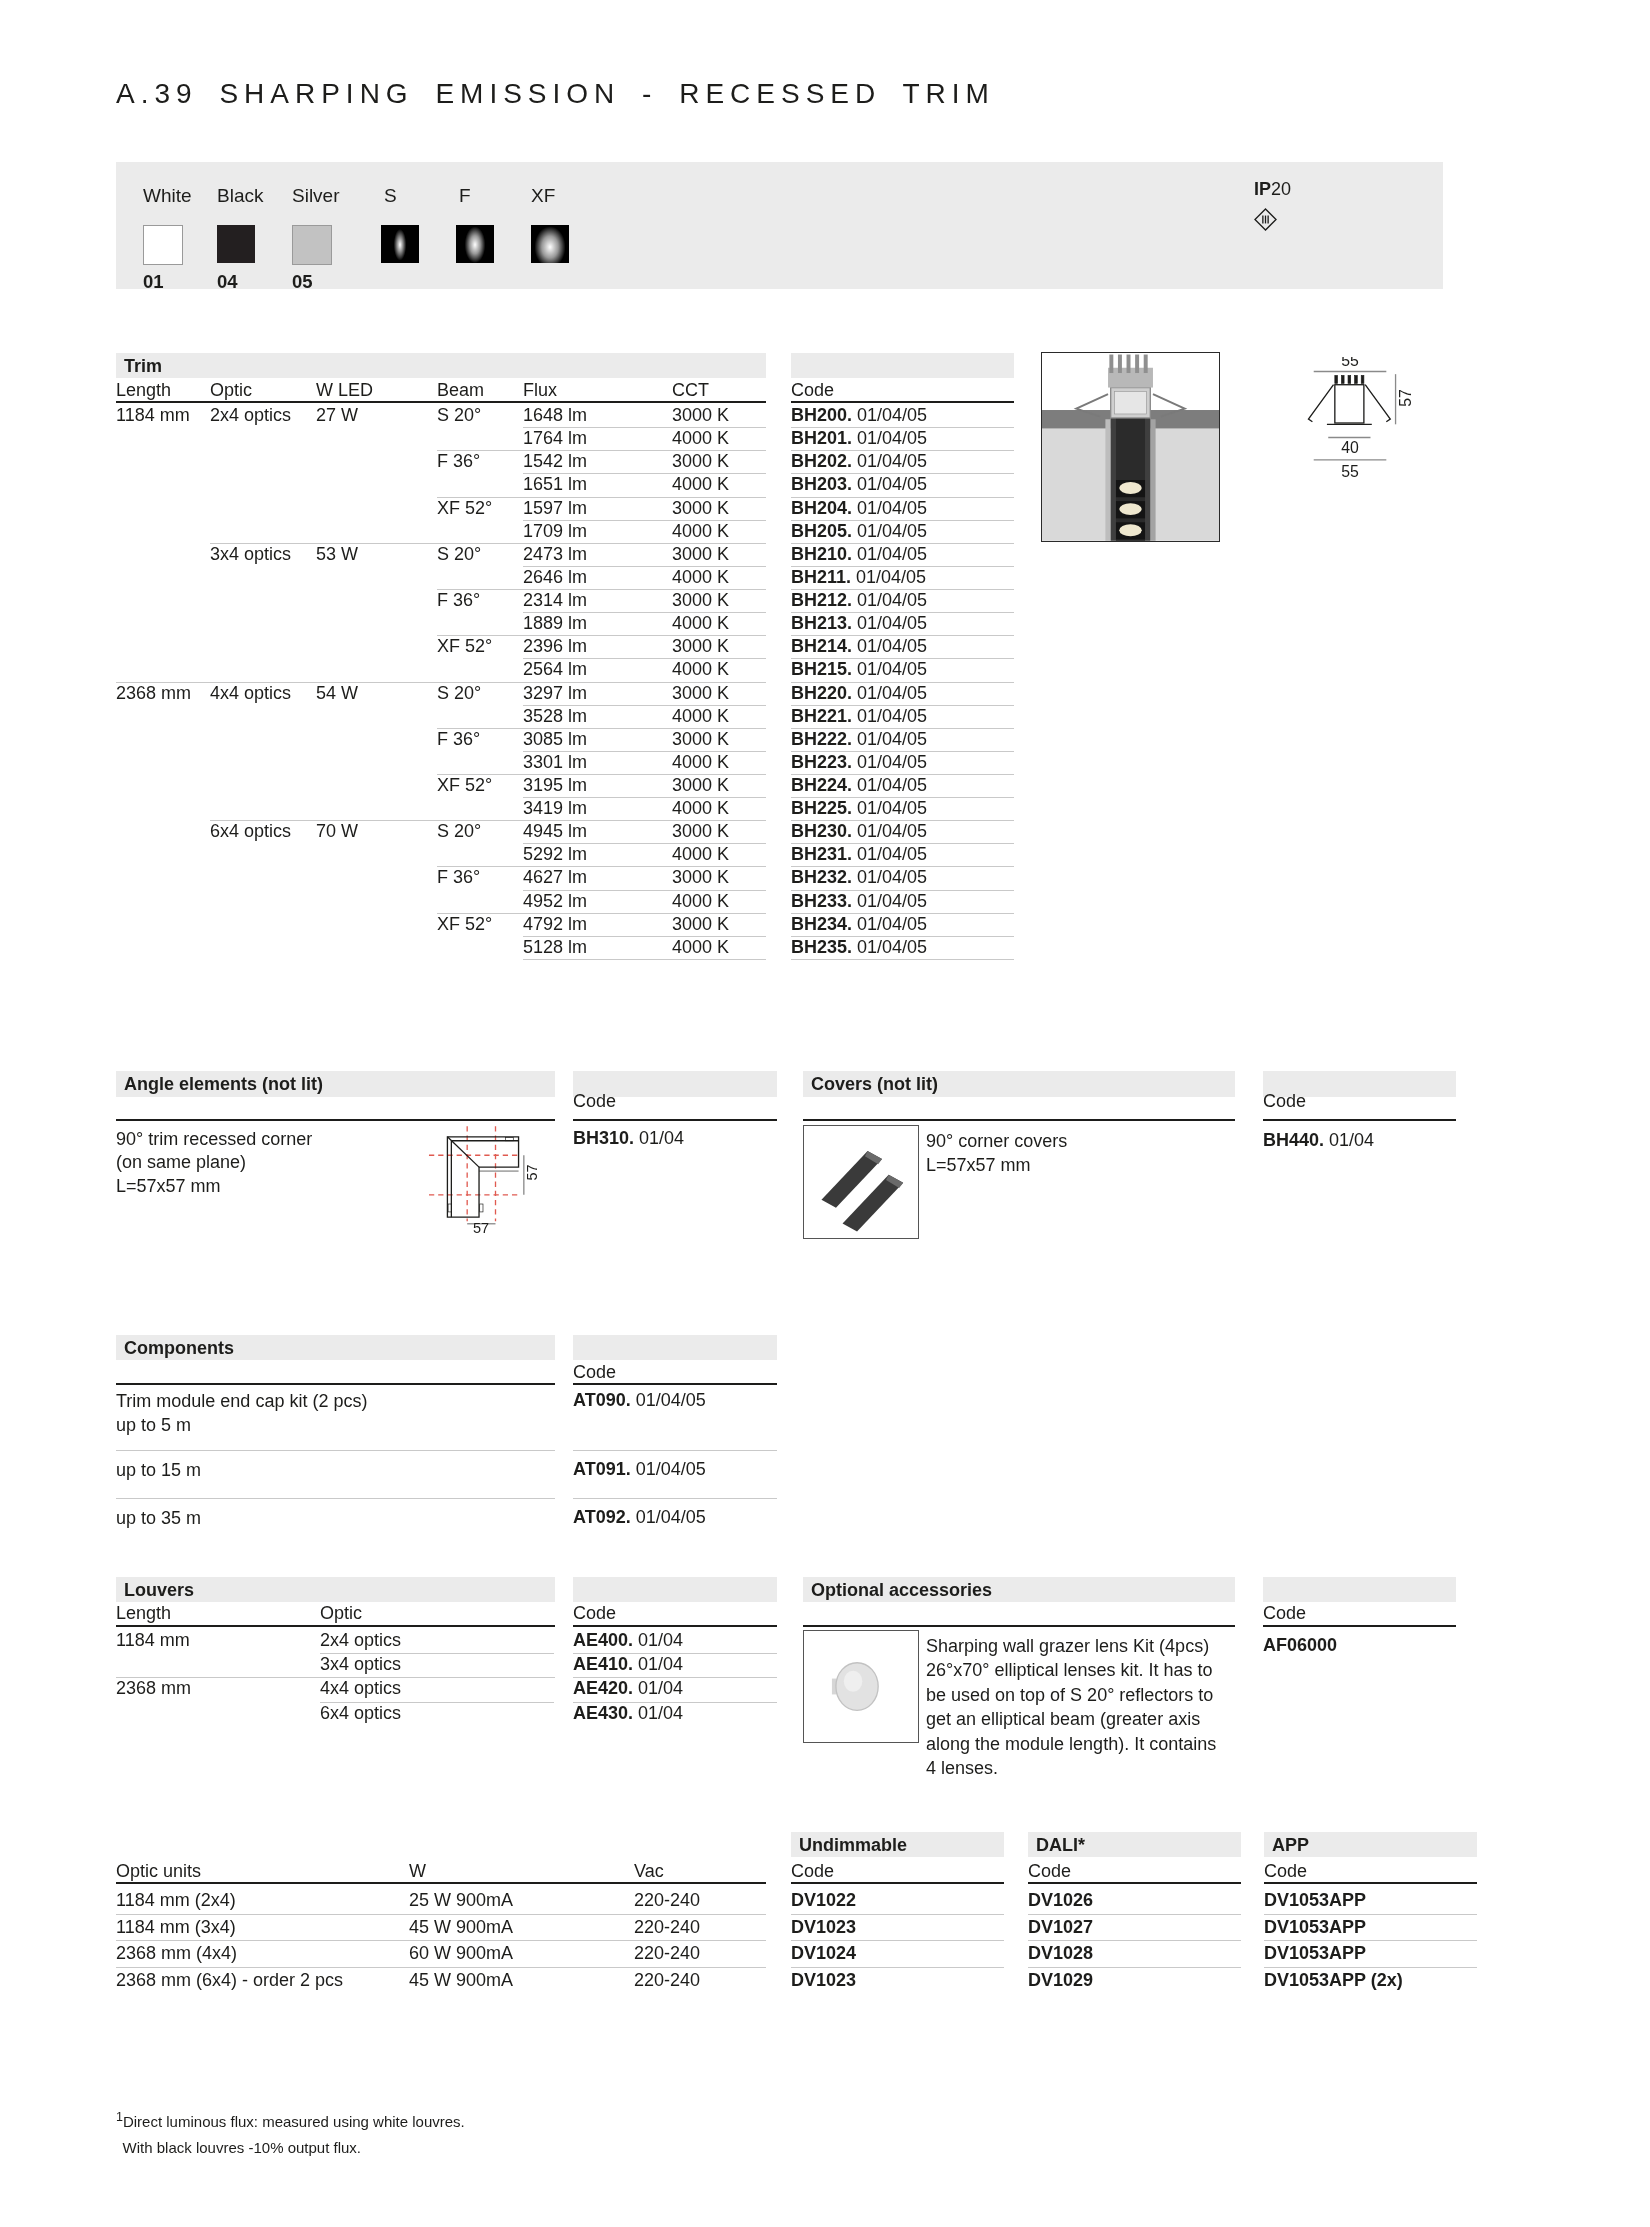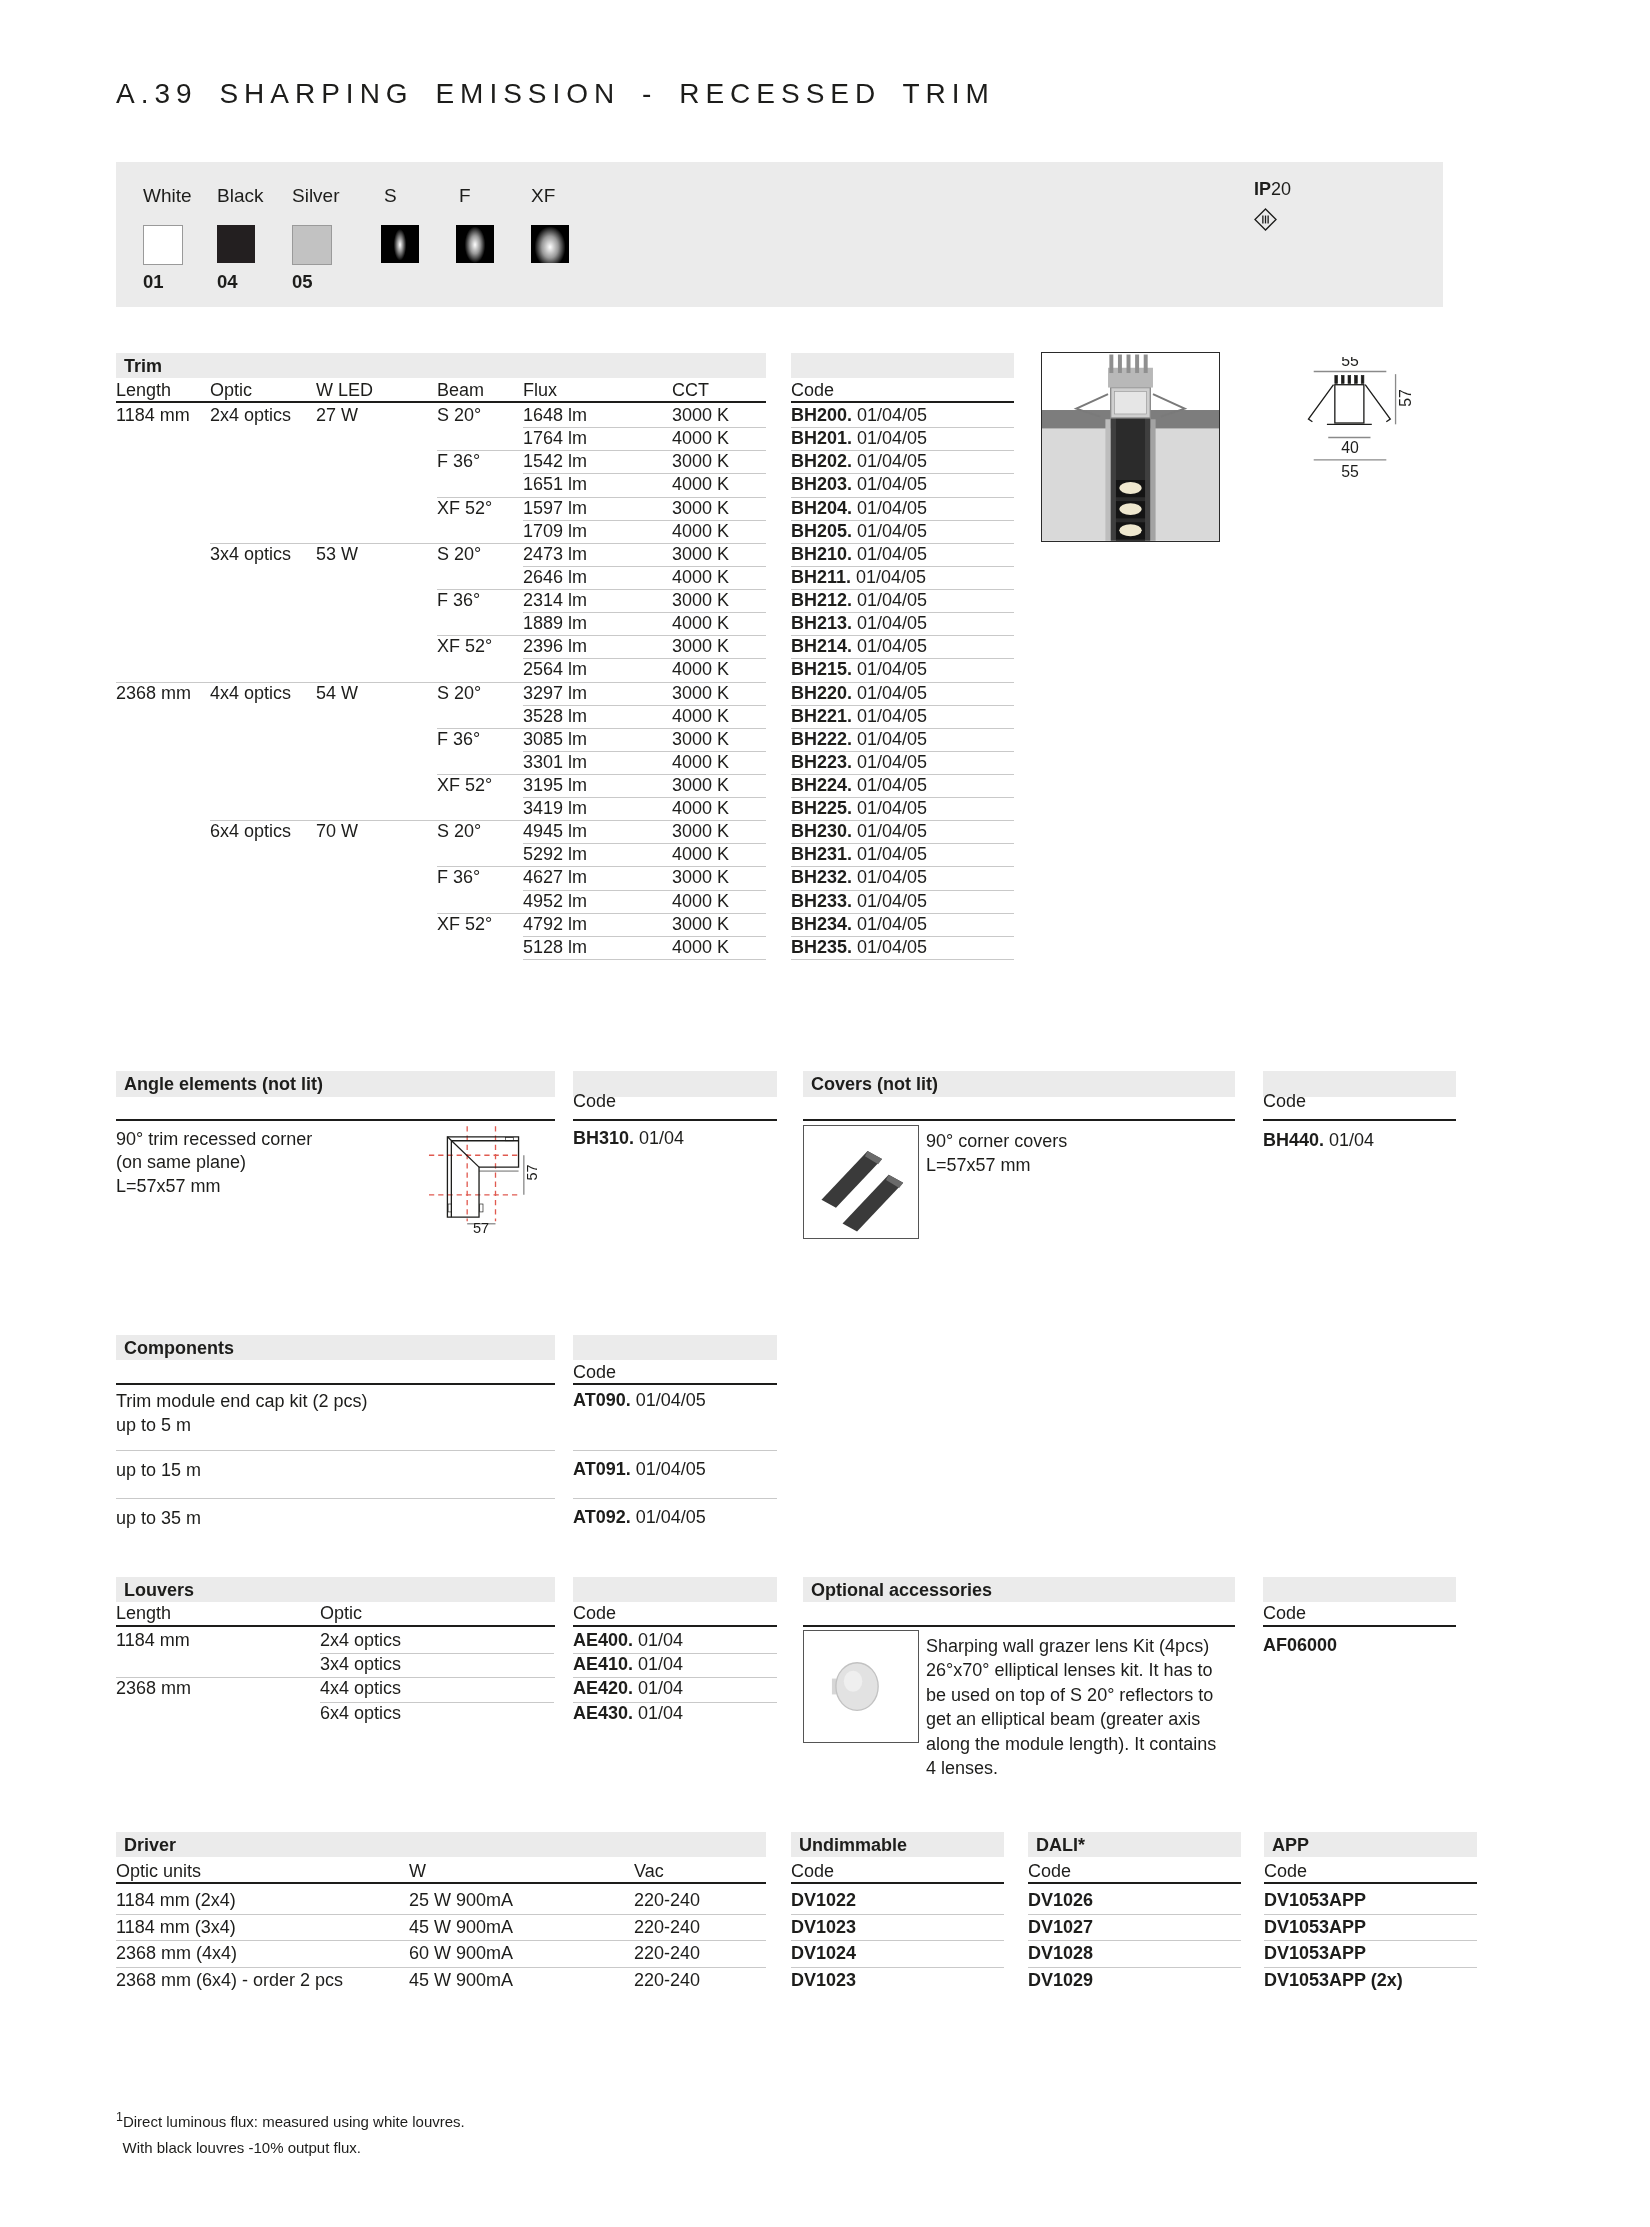--- a/index.html
+++ b/index.html
@@ -1,20 +1,20 @@
 <!DOCTYPE html>
 <html style="font-size:10.6px"><head>
 <meta charset="utf-8">
 <style>
   html,body{margin:0;padding:0;background:#ffffff;}
   .page{position:relative;width:1650px;height:2227px;background:#fff;
         font-family:"Liberation Sans", sans-serif;color:#1d1d1b;overflow:hidden;}
   .abs{position:absolute;}
   .title{position:absolute;left:116px;top:78px;font-size:28px;letter-spacing:6px;word-spacing:8px;white-space:nowrap;}
-  .infobox{position:absolute;left:116px;top:162px;width:1327px;height:145px;background:#ebebeb;}
+  .infobox{position:absolute;left:116px;top:162px;width:1327px;height:127px;background:#ebebeb;}
   .bar{position:absolute;height:25px;background:#ebebeb;}
   .bar-title{position:absolute;left:8px;top:2.6px;font-weight:bold;font-size:18px;white-space:nowrap;}
   .hdr{position:absolute;font-size:18px;line-height:21px;white-space:nowrap;}
   .hline{position:absolute;height:2px;background:#1d1d1b;}
   .sep{position:absolute;height:1.3px;background:#c9c9c9;}
   .cell{position:absolute;font-size:18px;line-height:23px;white-space:nowrap;}
   .b{font-weight:bold;}
   .small{font-size:15px;line-height:26.4px;}
   .sw-label{position:absolute;top:23px;font-size:19px;}
   .sw{position:absolute;top:63px;width:38px;height:38px;}
@@ -425,23 +425,20 @@
     </svg>
   </div>
   <div class="cell" style="left:926px;top:1634px;line-height:24.4px;">Sharping wall grazer lens Kit (4pcs)</div>
   <div class="cell" style="left:926px;top:1658px;line-height:24.4px;">26°x70° elliptical lenses kit. It has to</div>
   <div class="cell" style="left:926px;top:1683px;line-height:24.4px;">be used on top of S 20° reflectors to</div>
   <div class="cell" style="left:926px;top:1707px;line-height:24.4px;">get an elliptical beam (greater axis</div>
   <div class="cell" style="left:926px;top:1732px;line-height:24.4px;">along the module length). It contains</div>
   <div class="cell" style="left:926px;top:1756px;line-height:24.4px;">4 lenses.</div>
   <div class="cell b" style="left:1263px;top:1634px;">AF06000</div>
 
-  <div class="bar" style="left:116px;top:1832px;width:650px;">
-    <div class="bar-title">Driver</div>
-  </div>
   <div class="bar" style="left:791px;top:1832px;width:213px;">
     <div class="bar-title">Undimmable</div>
   </div>
   <div class="bar" style="left:1028px;top:1832px;width:213px;">
     <div class="bar-title">DALI*</div>
   </div>
   <div class="bar" style="left:1264px;top:1832px;width:213px;">
     <div class="bar-title">APP</div>
   </div>
   <div class="hdr" style="left:116px;top:1861px;">Optic units</div>

